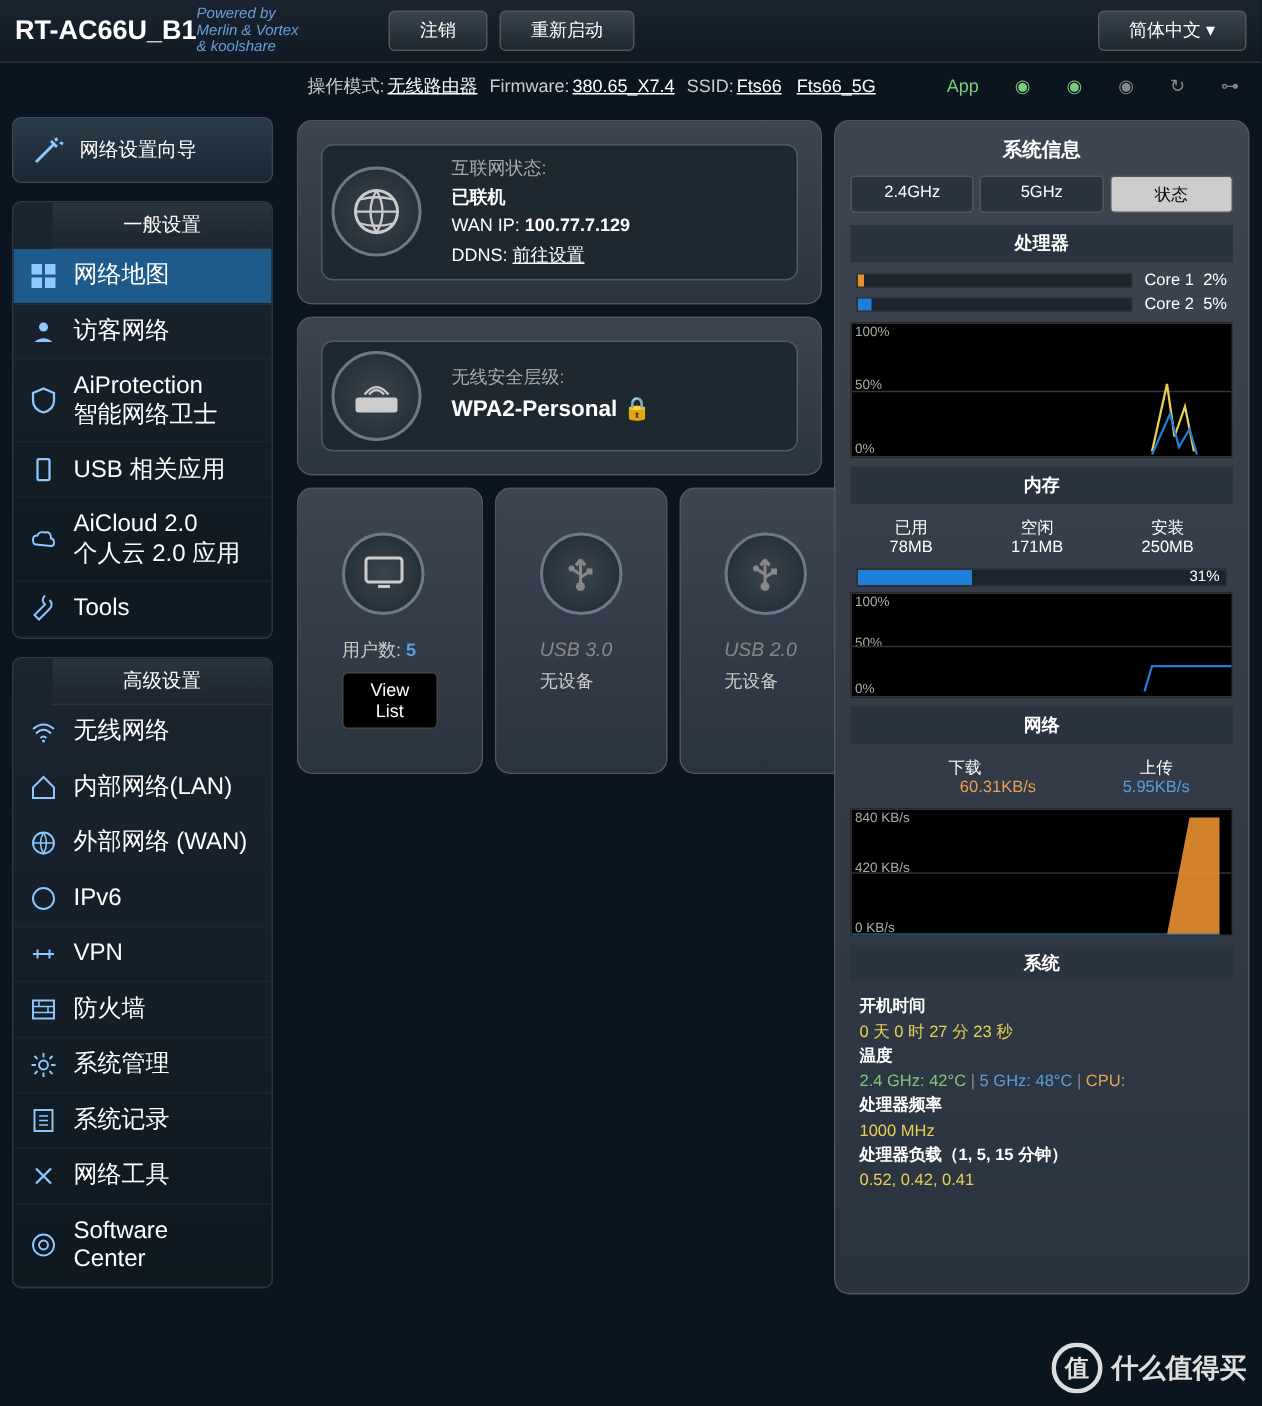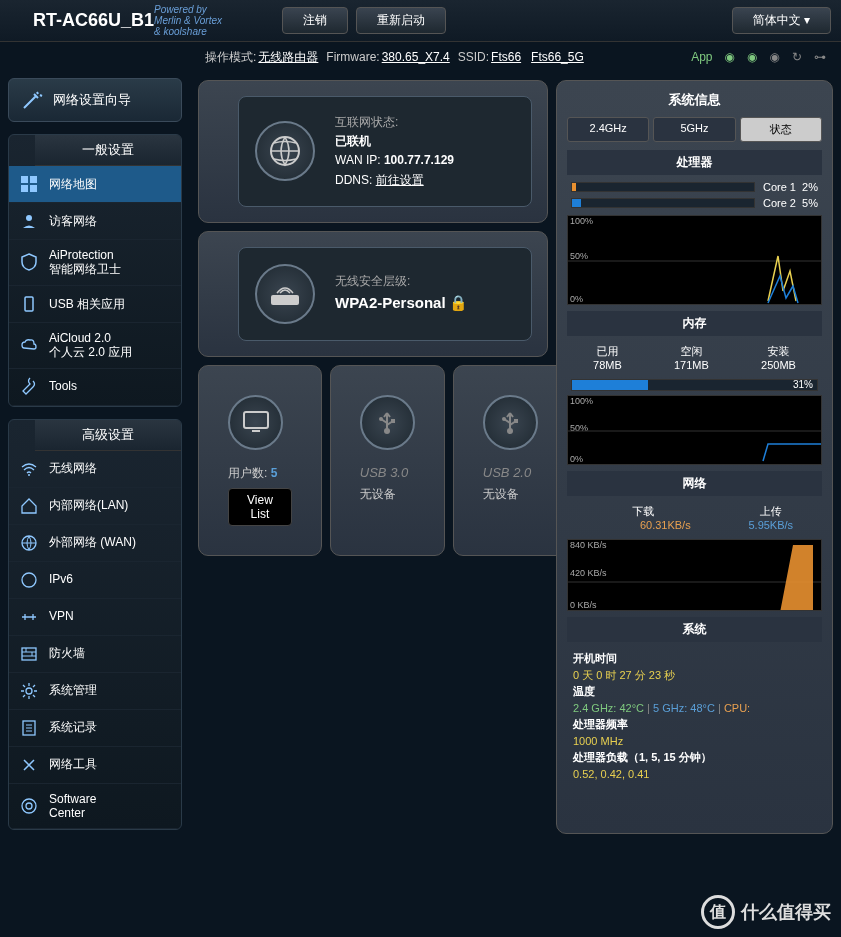--- a/index.html
+++ b/index.html
@@ -1,48 +1,48 @@
 <!DOCTYPE html>
 <html><head>
 <meta charset="utf-8">
 <style>
 * { margin: 0; padding: 0; box-sizing: border-box; }
 body { background: #0a1520; color: #fff; font-family: Arial, sans-serif; font-size: 13px; width: 841px; height: 937px; overflow: hidden; }
 
 
 .topbar { height: 42px; background: linear-gradient(#1a2530, #0f1a25); border-bottom: 1px solid #333; display: flex; align-items: center; padding: 0 10px; }
-.model { font-size: 18px; font-weight: bold; color: #fff; margin-left: 23px; }
+.model { font-size: 18px; font-weight: bold; color: #fff; }
 .powered { font-size: 10px; font-style: italic; color: #6a9fd8; line-height: 1.1; }
 .topbtn { background: linear-gradient(#3a4450, #1e2830); border: 1px solid #555; border-radius: 4px; padding: 4px 20px; margin-left: 8px; font-size: 12px; color: #fff; cursor: pointer; }
 .lang { margin-left: auto; }
 
 
 .infobar { height: 30px; display: flex; align-items: center; padding: 0 15px; font-size: 12px; color: #ccc; margin-left: 190px; }
 .infobar .label { color: #ccc; }
 .infobar .val { color: #fff; text-decoration: underline; margin: 0 8px 0 2px; }
-.infobar .icons { margin-left: auto; display: flex; gap: 12px; text-align: center; }
+.infobar .icons { margin-left: auto; display: flex; gap: 24px; text-align: center; }
 .infobar .app { color: #7fc97f; }
 
 
 .layout { display: flex; }
 .sidebar { width: 190px; padding: 0 8px; }
 .wizard-btn { background: linear-gradient(#2a3b48, #1a2835); border: 1px solid #3a4a5a; border-radius: 6px; padding: 10px 12px; margin: 6px 0 12px; display: flex; align-items: center; cursor: pointer; }
 .wizard-btn svg { margin-right: 10px; }
 .nav-section { background: linear-gradient(#1a2530, #0e1820); border: 1px solid #2a3a48; border-radius: 6px; margin-bottom: 12px; overflow: hidden; }
 .nav-header { text-align: center; padding: 6px; font-size: 13px; background: linear-gradient(#2a3540, #1a2530); border-bottom: 1px solid #333; margin-left: 26px; }
-.nav-item { display: flex; align-items: center; padding: 8px 10px; border-bottom: 1px solid #1a2530; cursor: pointer; font-size: 12px; }
+.nav-item { display: flex; align-items: center; padding: 8px 10px; border-bottom: 1px solid #1a2530; cursor: pointer; font-size: 16px; }
 .nav-item.active { background: #1e5a8a; }
 .nav-item svg { margin-right: 10px; flex-shrink: 0; }
 .nav-item span { line-height: 1.2; }
 
 
 .main { flex: 1; padding: 8px; display: flex; gap: 8px; }
 .center { width: 350px; display: flex; flex-direction: column; gap: 8px; }
 .card { background: linear-gradient(#3c4550, #2a3340); border: 1px solid #555; border-radius: 10px; padding: 15px; display: flex; align-items: center; }
-.card-inner { background: #1e2830; border: 1px solid #4a5a6a; border-radius: 8px; padding: 16px; display: flex; align-items: center; width: 100%; margin-left: 24px; }
+.card-inner { background: #1e2830; border: 1px solid #4a5a6a; border-radius: 8px; padding: 6px; display: flex; align-items: center; width: 100%; }
 .big-icon { width: 60px; height: 60px; border-radius: 50%; background: radial-gradient(#3a4550, #1e2830); border: 2px solid #6a7a8a; display: flex; align-items: center; justify-content: center; margin-right: 20px; flex-shrink: 0; }
 .card-text { font-size: 12px; line-height: 1.6; }
 .card-text .title { color: #aaa; }
 .card-text .val { color: #fff; font-weight: bold; }
 .card-text a { color: #fff; text-decoration: underline; }
 
 .row2 { display: flex; gap: 8px; }
 .small-card { background: linear-gradient(#3c4550, #2a3340); border: 1px solid #555; border-radius: 10px; padding: 29px; flex: 1; display: flex; flex-direction: column; align-items: flex-start; }
 .small-icon { width: 55px; height: 55px; border-radius: 50%; background: radial-gradient(#3a4550, #1e2830); border: 2px solid #6a7a8a; display: flex; align-items: center; justify-content: center; margin-bottom: 15px; }
 .small-card .lbl { color: #ccc; font-size: 12px; margin-bottom: 6px; }
@@ -384,21 +384,21 @@
       <div class="net-row">
         <div>
             <div>下载</div>
             <div class="net-down">60.31KB/s</div>
           </div>
         <div>
             <div>上传</div>
             <div class="net-up">5.95KB/s</div>
           </div>
       </div>
-      <div class="graph" style="height:72px">
+      <div class="graph" style="height:85px">
         <span class="graph-label" style="top:0">840 KB/s</span>
         <span class="graph-label" style="top:40%">420 KB/s</span>
         <span class="graph-label" style="bottom:0">0 KB/s</span>
         <svg width="100%" height="100%" style="position:absolute">
           <line x1="0" y1="42" x2="100%" y2="42" stroke="#333"></line>
           <path d="M 0 83 L 210 83 L 225 5 L 245 5 L 245 83 Z" fill="#e89030" opacity="0.9"></path>
           <path d="M 0 83 L 245 83" stroke="#1e7fd8" stroke-width="1.5"></path>
         </svg>
       </div>
 

